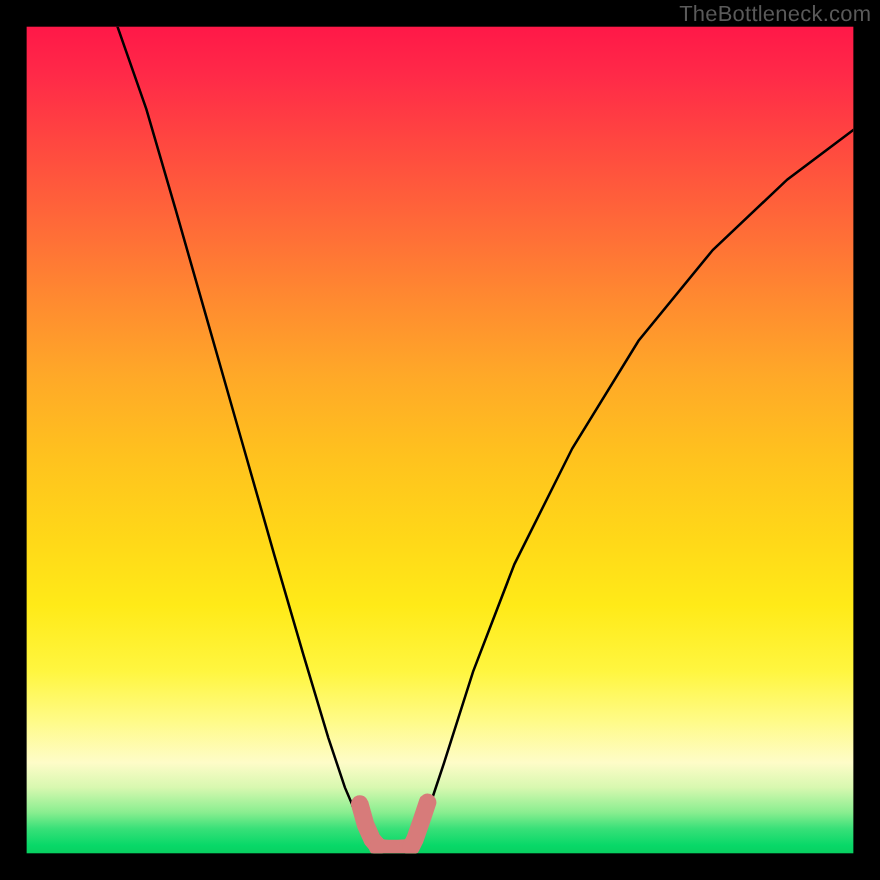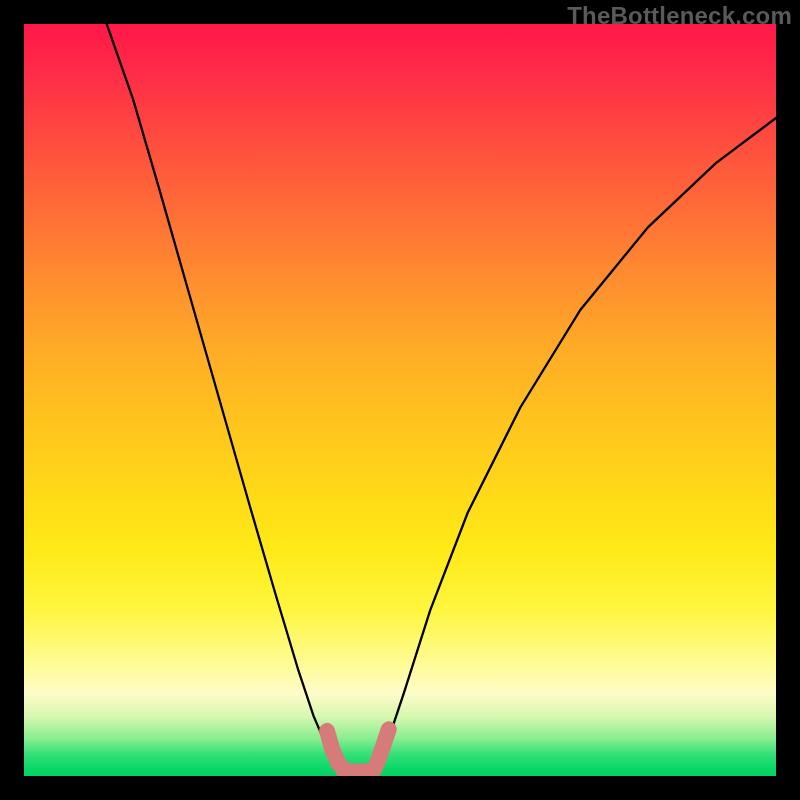--- a/index.html
+++ b/index.html
@@ -48,22 +48,22 @@
       #38e078 97%,
       #08d868 99%,
       #08d060 100%
     );
   }
   .watermark {
     position: absolute;
     top: 2px;
     right: 8px;
     color: #5a5a5a;
-    font-size: 24px;
-    font-weight: 700;
+    font-size: 20px;
+    font-weight: 400;
     letter-spacing: 0.2px;
     z-index: 5;
   }
   svg.curves {
     position: absolute;
     inset: 0;
     width: 100%;
     height: 100%;
   }
 </style>

